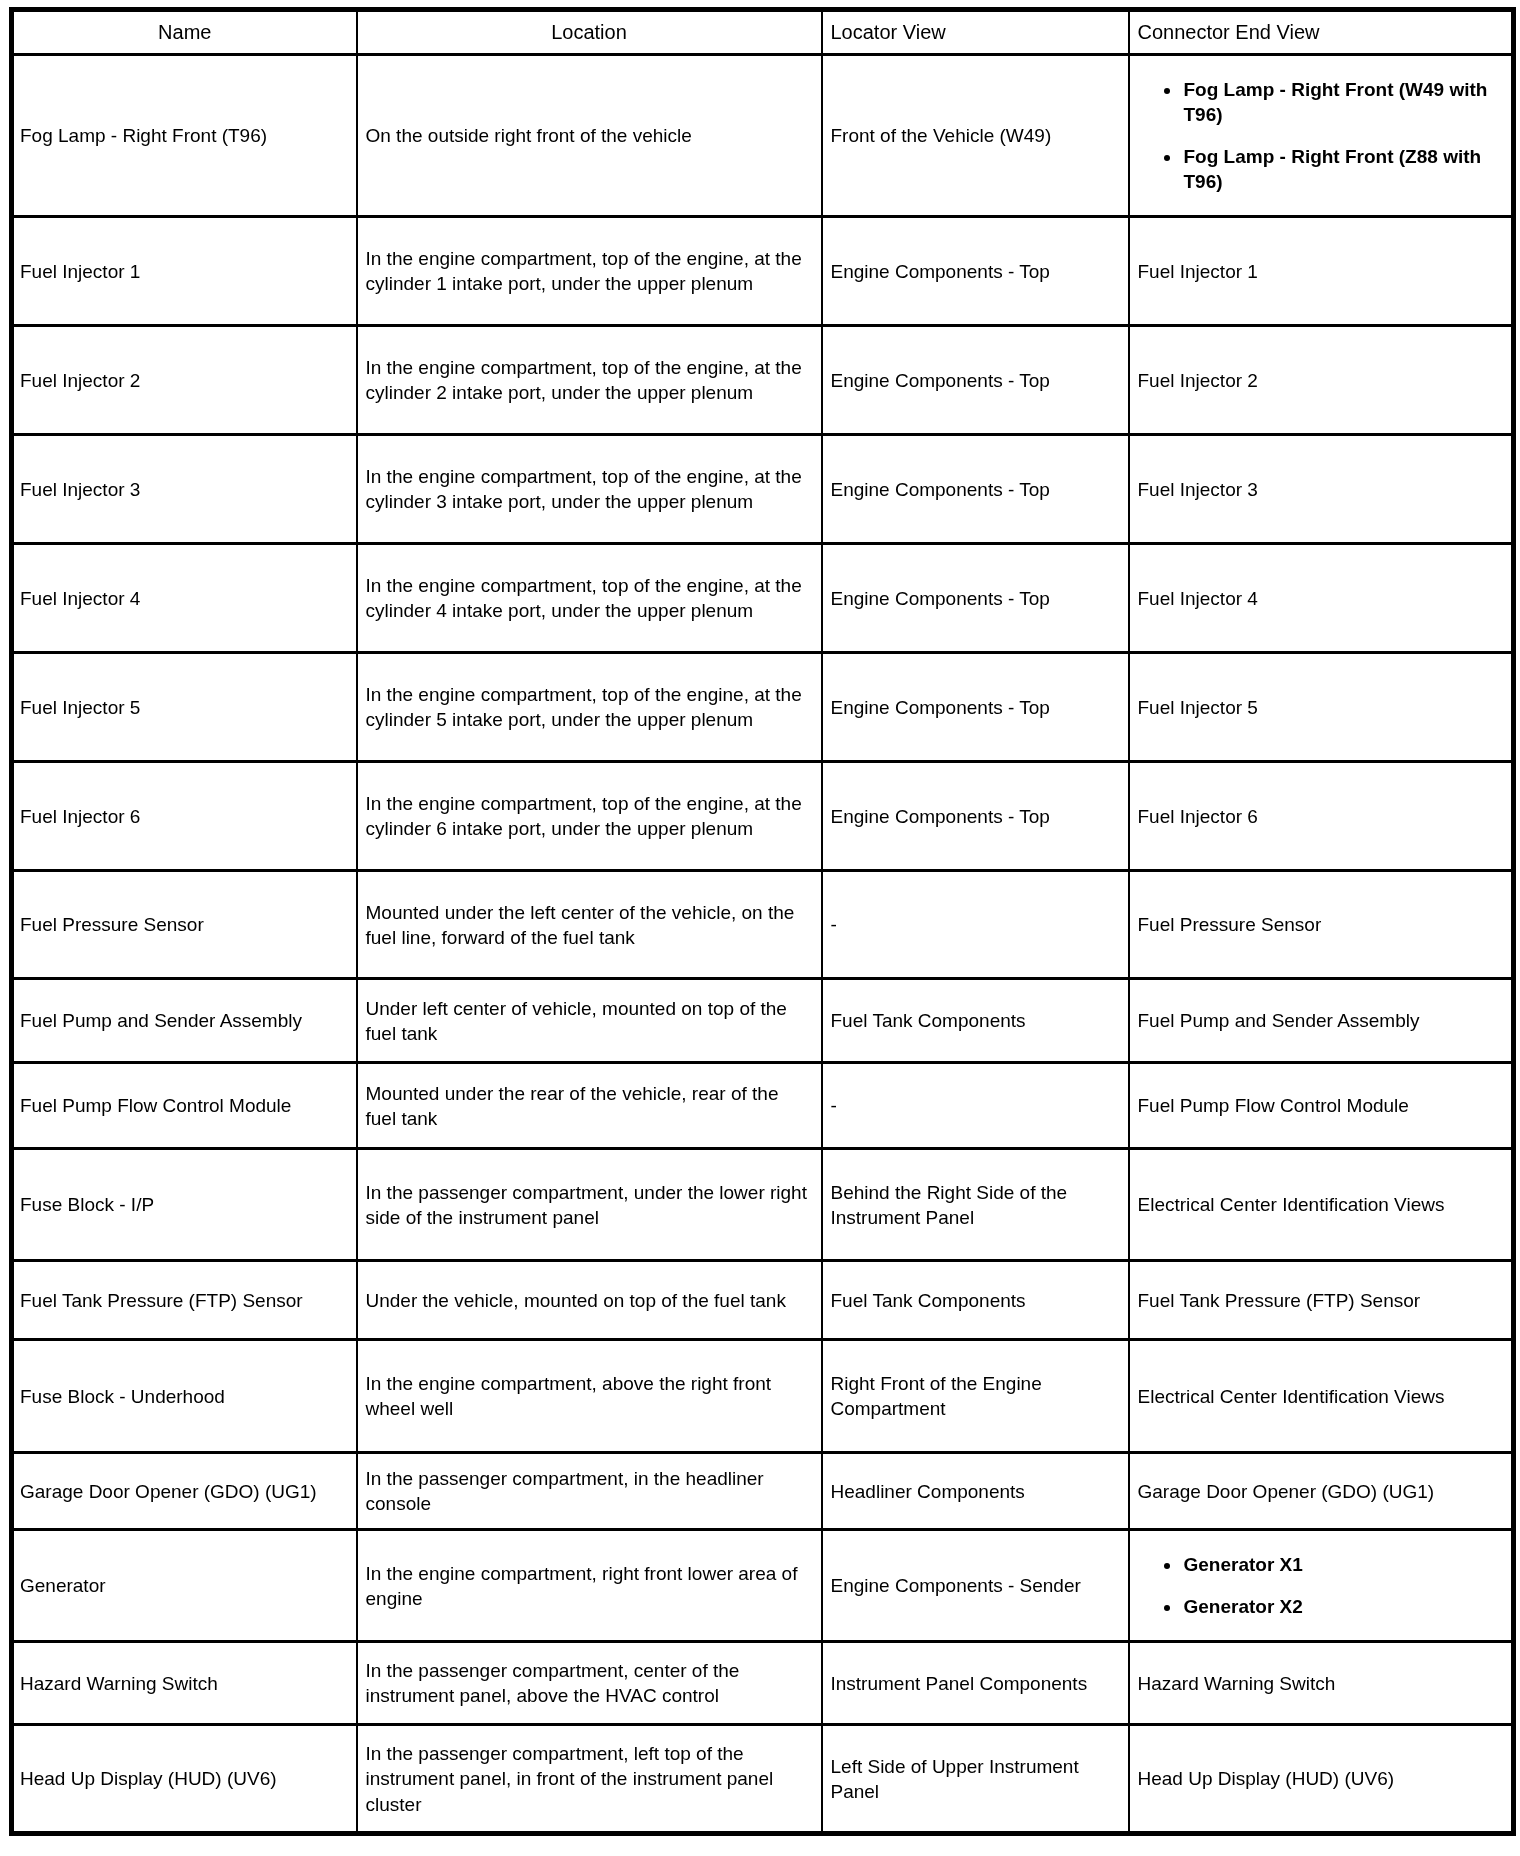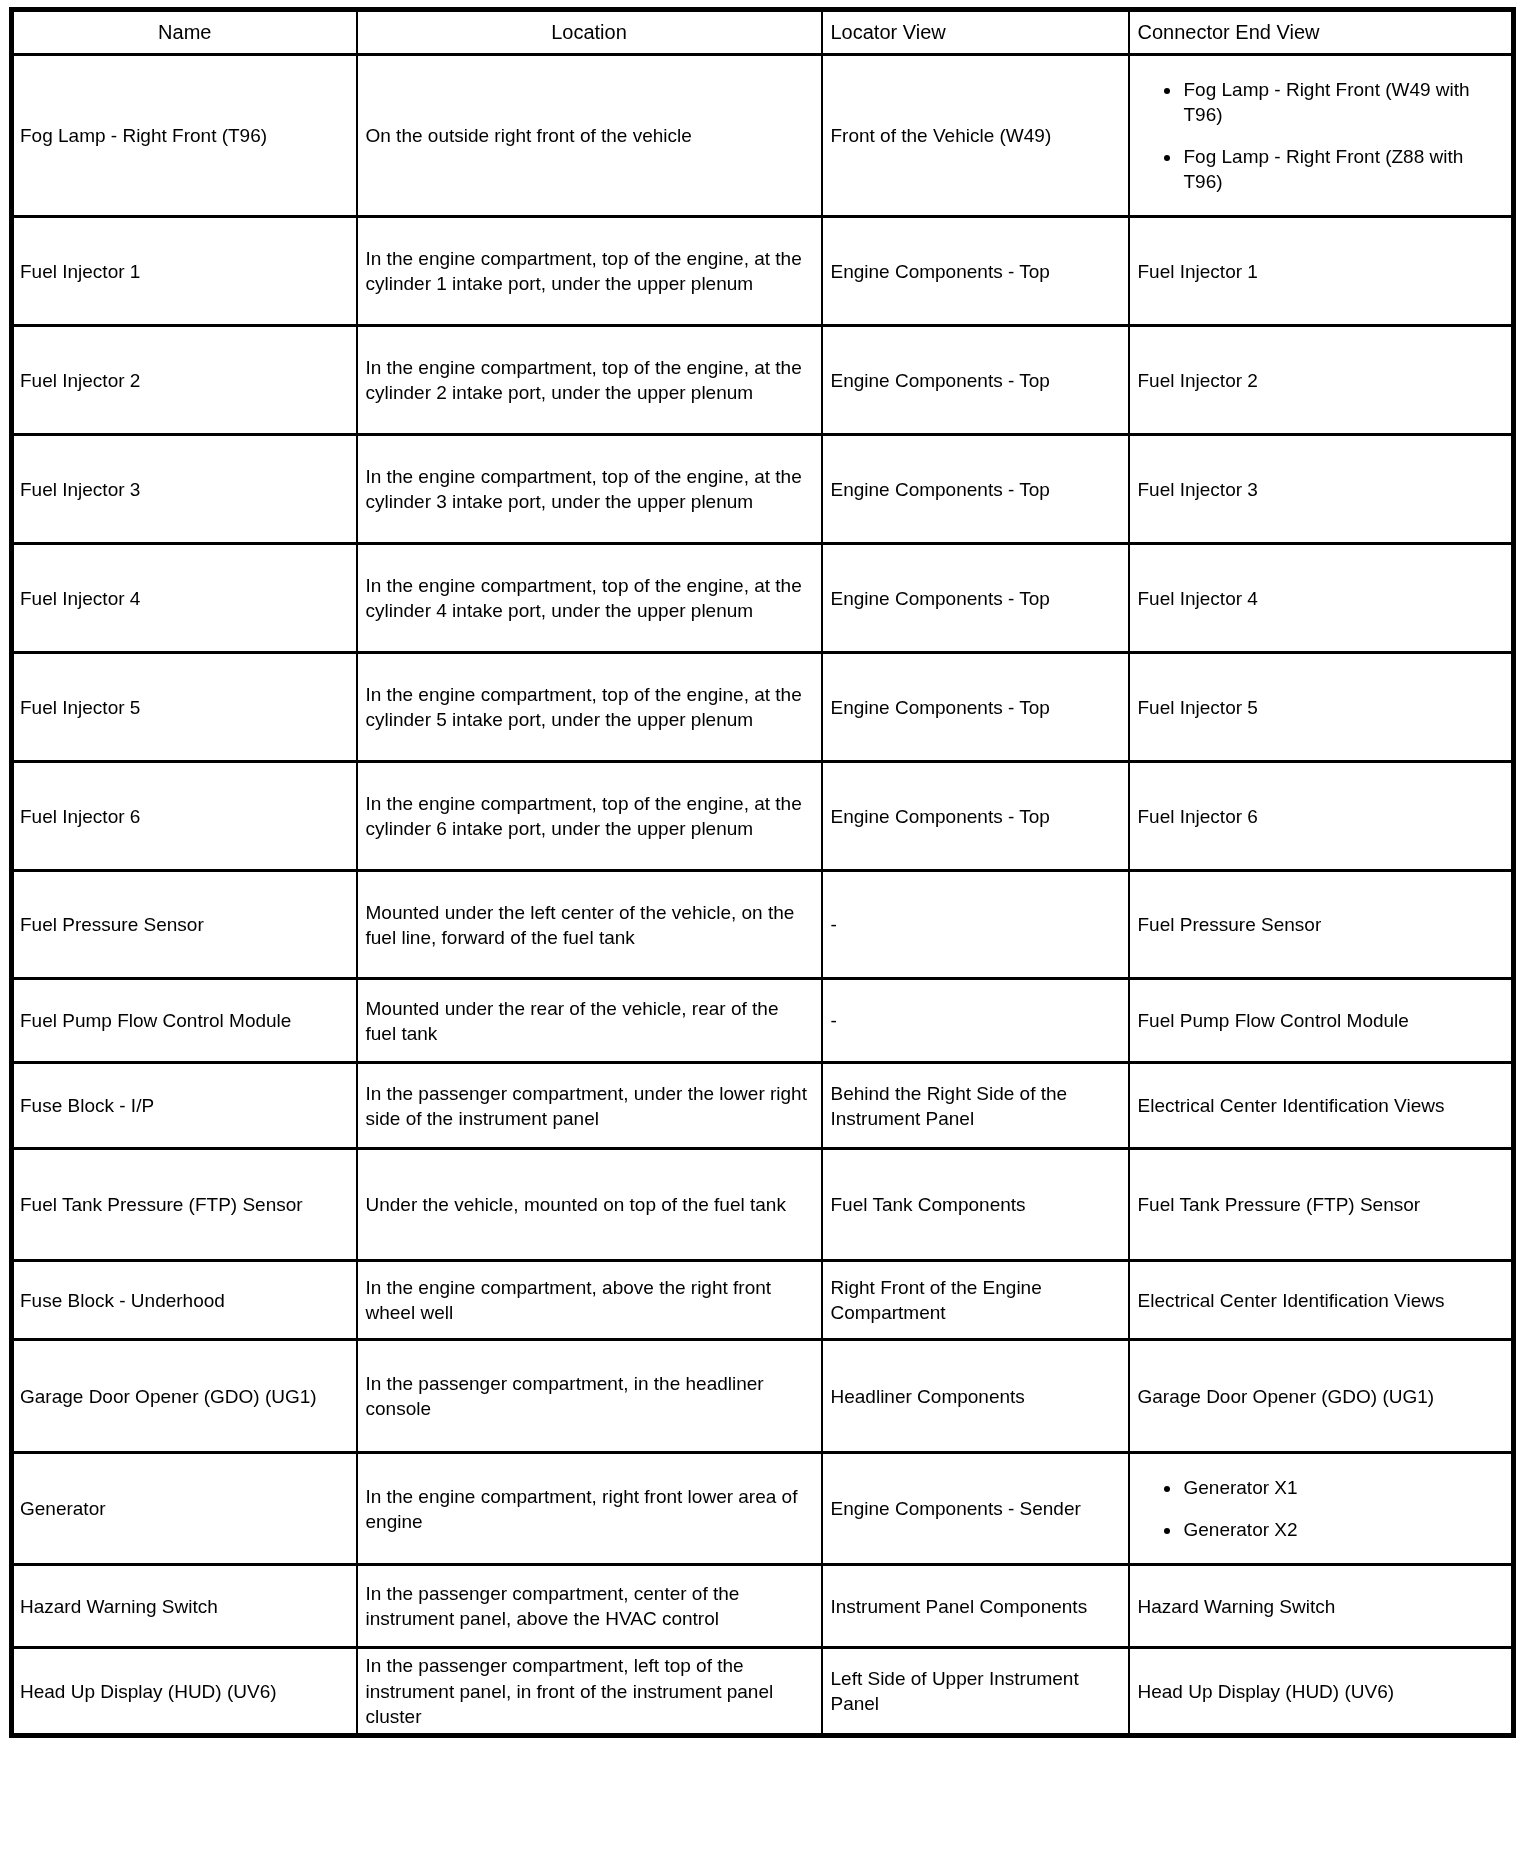--- a/index.html
+++ b/index.html
@@ -75,20 +75,21 @@
   tbody tr:nth-child(19) td { height: 96px; }
 
   ul.bullet-list {
     margin: 0;
     padding-left: 44px;
     list-style-type: disc;
   }
   ul.bullet-list li {
     margin: 17px 0;
     padding-left: 2px;
+    font-weight: bold;
   }
 </style>
 </head>
 <body>
 
 <div class="page">
   <table class="component-table">
     <colgroup>
       <col class="col-name">
       <col class="col-location">
@@ -152,20 +153,26 @@
           <td class="locator-cell">Engine Components - Top</td>
           <td class="connector-cell">Fuel Injector 6</td>
         </tr>
         <tr>
           <td class="name-cell">Fuel Pressure Sensor</td>
           <td class="location-cell">Mounted under the left center of the vehicle, on the fuel line, forward of the fuel tank</td>
           <td class="locator-cell">-</td>
           <td class="connector-cell">Fuel Pressure Sensor</td>
         </tr>
         <tr>
+          <td class="name-cell">Fuel Pump and Sender Assembly</td>
+          <td class="location-cell">Under left center of vehicle, mounted on top of the fuel tank</td>
+          <td class="locator-cell">Fuel Tank Components</td>
+          <td class="connector-cell">Fuel Pump and Sender Assembly</td>
+        </tr>
+        <tr>
           <td class="name-cell">Fuel Pump Flow Control Module</td>
           <td class="location-cell">Mounted under the rear of the vehicle, rear of the fuel tank</td>
           <td class="locator-cell">-</td>
           <td class="connector-cell">Fuel Pump Flow Control Module</td>
         </tr>
         <tr>
           <td class="name-cell">Fuse Block - I/P</td>
           <td class="location-cell">In the passenger compartment, under the lower right side of the instrument panel</td>
           <td class="locator-cell">Behind the Right Side of the Instrument Panel</td>
           <td class="connector-cell">Electrical Center Identification Views</td>

